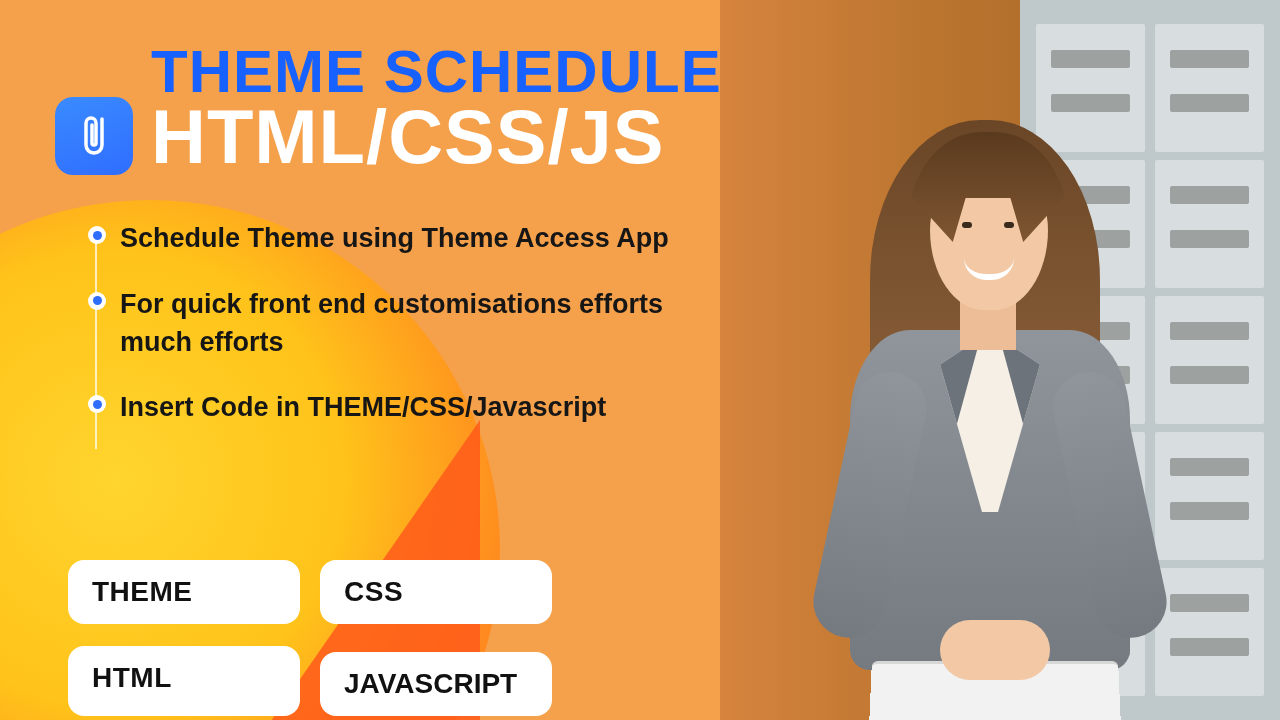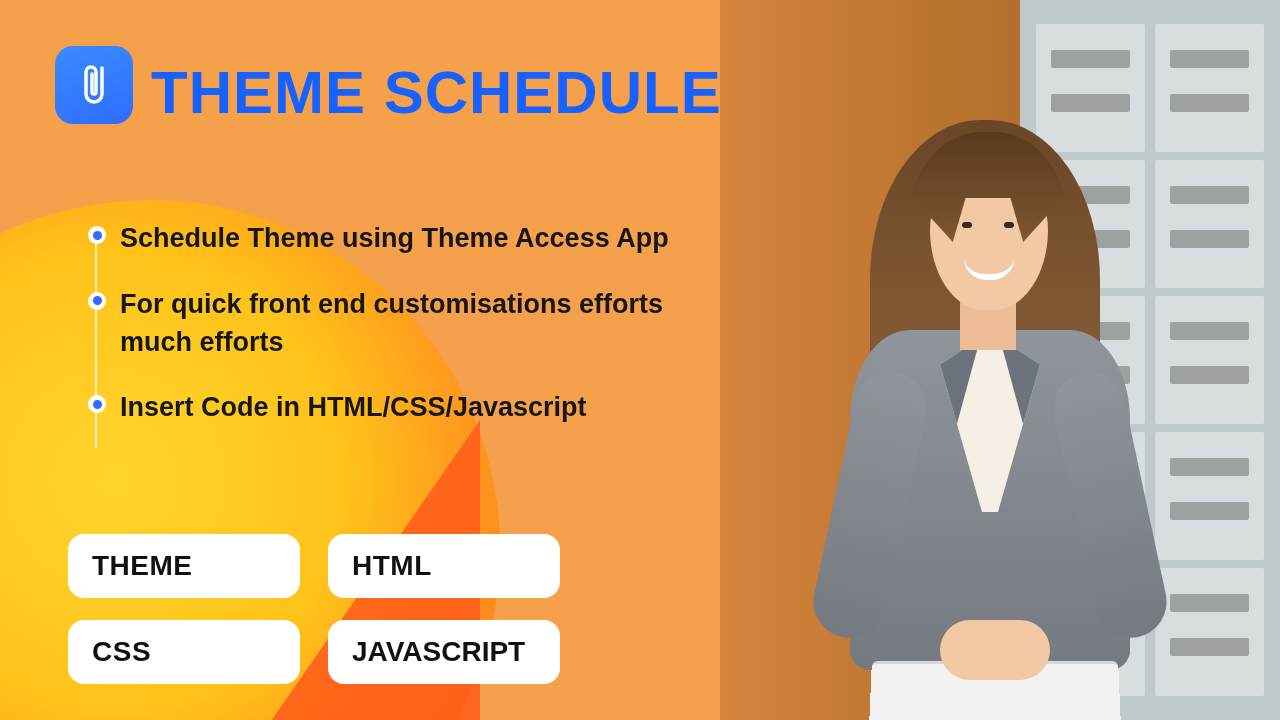--- a/index.html
+++ b/index.html
@@ -117,38 +117,38 @@
   background: #2f6dff;
 }
 .bullet-text {
   font-size: 27px;
   font-weight: 700;
   color: #161616;
   line-height: 1.4;
 }
 .tags {
   position: absolute;
-  top: 534px;
+  top: 560px;
   left: 68px;
   z-index: 2;
   display: grid;
   grid-template-columns: 232px 232px;
-  gap: 22px 28px;
+  gap: 22px 20px;
 }
 .tag {
   background: #ffffff;
   border-radius: 16px;
   padding: 16px 24px;
   font-size: 28px;
   font-weight: 800;
   color: #111;
   letter-spacing: 0.5px;
   text-align: left;
 }
-.tag:nth-child(4) { letter-spacing: 0px; }
+.tag:nth-child(4) { letter-spacing: 0px; margin-top: 6px; }
 .photo-area {
   position: absolute;
   top: 0;
   right: 0;
   width: 560px;
   height: 720px;
   z-index: 1;
   overflow: hidden;
 }
 .photo-bg {
@@ -316,48 +316,49 @@
   <div class="triangle-bg"></div>
 
   <div class="header">
     <div class="app-icon">
       <svg viewBox="0 0 40 50">
         <path d="M28 8 v26 a8 8 0 0 1 -16 0 V12 a5 5 0 0 1 10 0 v20 a2 2 0 0 1 -4 0 V14" fill="none" stroke="#ffffff" stroke-width="3.5" stroke-linecap="round"></path>
       </svg>
     </div>
     <div class="titles">
       <div class="title-1">THEME SCHEDULE</div>
+      <div class="title-2">HTML/CSS/JS</div>
     </div>
   </div>
 
   <div class="bullets">
     <div class="bullet-list">
       <div class="bullet-line"></div>
 
       <div class="bullet-item">
         <div class="bullet-dot"></div>
         <div class="bullet-text">Schedule Theme using Theme Access App</div>
       </div>
 
       <div class="bullet-item">
         <div class="bullet-dot"></div>
         <div class="bullet-text">For quick front end customisations efforts much efforts</div>
       </div>
 
       <div class="bullet-item">
         <div class="bullet-dot"></div>
-        <div class="bullet-text">Insert Code in HTML/CSS/Javascript</div>
+        <div class="bullet-text">Insert Code in THEME/CSS/Javascript</div>
       </div>
     </div>
   </div>
 
   <div class="tags">
     <div class="tag">THEME</div>
+    <div class="tag">CSS</div>
     <div class="tag">HTML</div>
-    <div class="tag">CSS</div>
     <div class="tag">JAVASCRIPT</div>
   </div>
 
   <div class="photo-area">
     <div class="photo-bg"></div>
     <div class="window-frame">
       <div class="window-row">
           <div class="pane"></div>
           <div class="pane"></div>
         </div>

